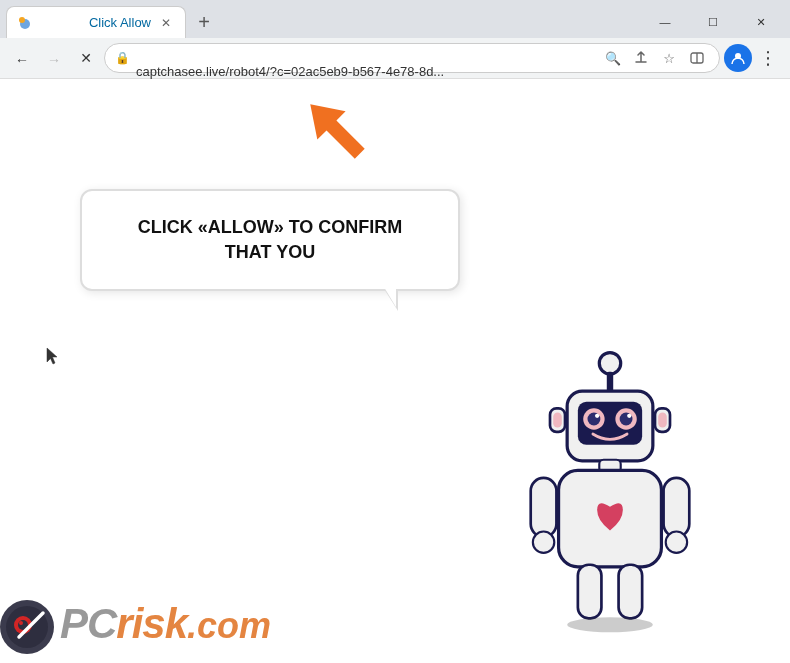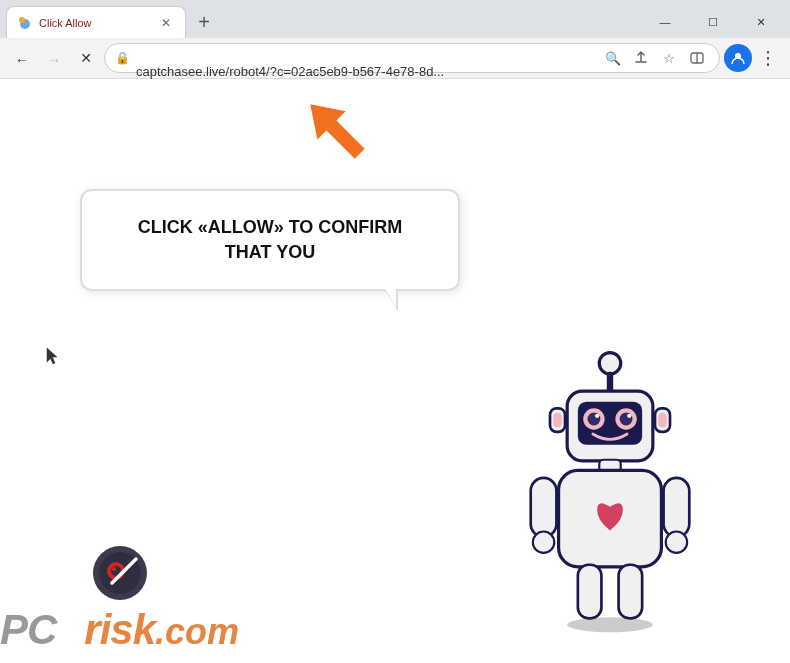--- a/index.html
+++ b/index.html
@@ -33,21 +33,21 @@
       border-bottom: none;
       position: relative;
     }
     .tab-favicon {
       width: 16px;
       height: 16px;
       display: flex;
       align-items: center;
       justify-content: center;
     }
-    .tab-label { font-size: 11px; color: #7f1d1d; flex: 1; white-space: nowrap; overflow: hidden; text-overflow: ellipsis; }
+    .tab-label { font-size: 13px; color: #0369a1; flex: 1; white-space: nowrap; overflow: hidden; text-overflow: ellipsis; text-align: right; }
     .tab-close {
       width: 18px;
       height: 18px;
       border-radius: 50%;
       display: flex;
       align-items: center;
       justify-content: center;
       font-size: 12px;
       color: #666;
       cursor: pointer;
@@ -223,24 +223,22 @@
       width: 240px;
       height: 320px;
     }
 
     
     .pcrisk-watermark {
       position: absolute;
       bottom: 10px;
       left: 0;
       display: flex;
-      align-items: center;
       gap: 6px;
       opacity: 0.85;
-      flex-direction: column;
     }
     .pcrisk-logo-circle {
       width: 54px;
       height: 54px;
       border-radius: 50%;
       background: #1a1a2e;
       display: flex;
       align-items: center;
       justify-content: center;
       position: relative;
@@ -387,21 +385,21 @@
       <svg width="44" height="44" viewBox="0 0 44 44">
         <circle cx="22" cy="22" r="21" fill="#0a0a1e"></circle>
         <circle cx="18" cy="20" r="9" fill="#cc0000"></circle>
         <circle cx="18" cy="20" r="5" fill="#0a0a1e"></circle>
         <circle cx="16" cy="18" r="2" fill="#cc0000"></circle>
         <line x1="14" y1="32" x2="38" y2="8" stroke="white" stroke-width="3.5" stroke-linecap="round"></line>
       </svg>
     </div>
     <div style="display:flex; align-items:baseline; gap:0px;">
       <span style="font-size:42px; font-weight:900; color:#888; font-style:italic; letter-spacing:-1px;">PC</span>
-        <span style="font-size:42px; font-weight:900; color:#e07020; font-style:italic; letter-spacing:-1px;margin-left:28px;">risk</span>
+        <span style="font-size:42px; font-weight:900; color:#e07020; font-style:italic; letter-spacing:-1px;">risk</span>
         <span style="font-size:36px; font-weight:700; color:#e07020; font-style:italic;">.com</span>
     </div>
   </div>
 
   <div class="cursor">
     <svg width="12" height="18" viewBox="0 0 12 18" fill="none">
       <path d="M1 1L1 15L4.5 11.5L7 17L9 16L6.5 10L11 10Z" fill="#333" stroke="#333" stroke-width="0.5"></path>
     </svg>
   </div>
 

